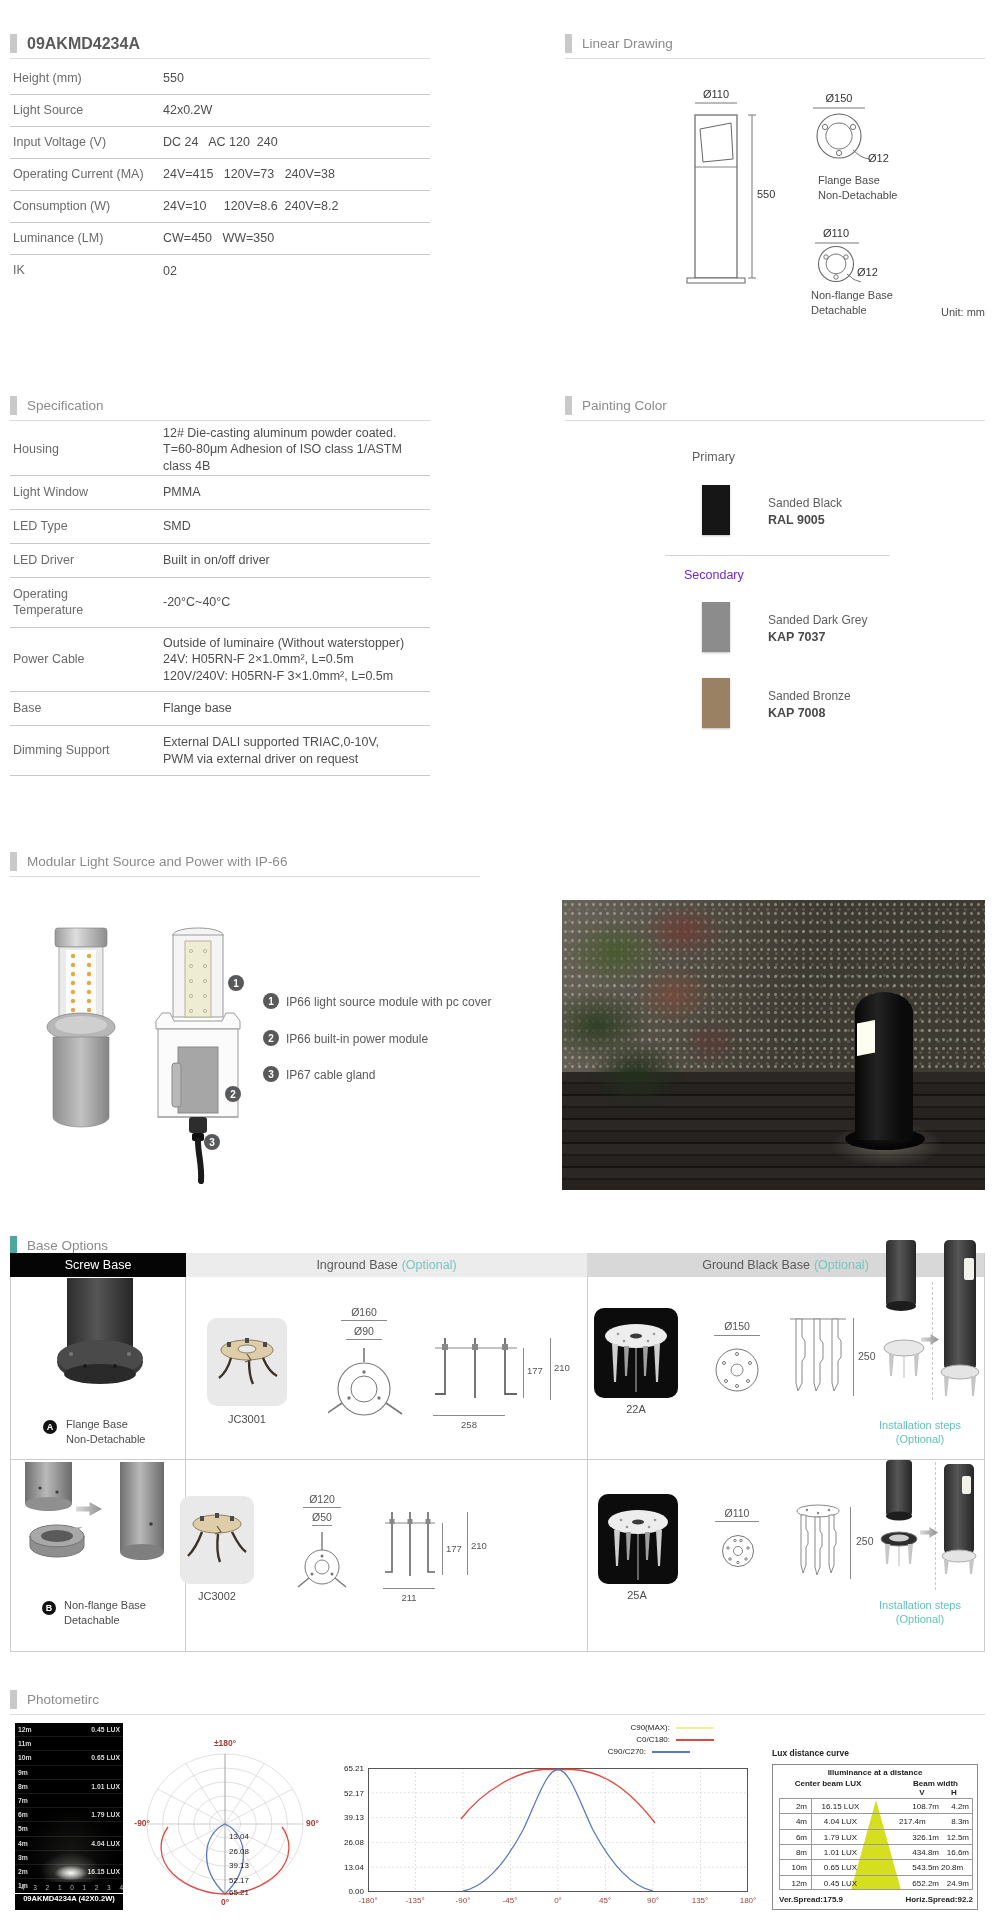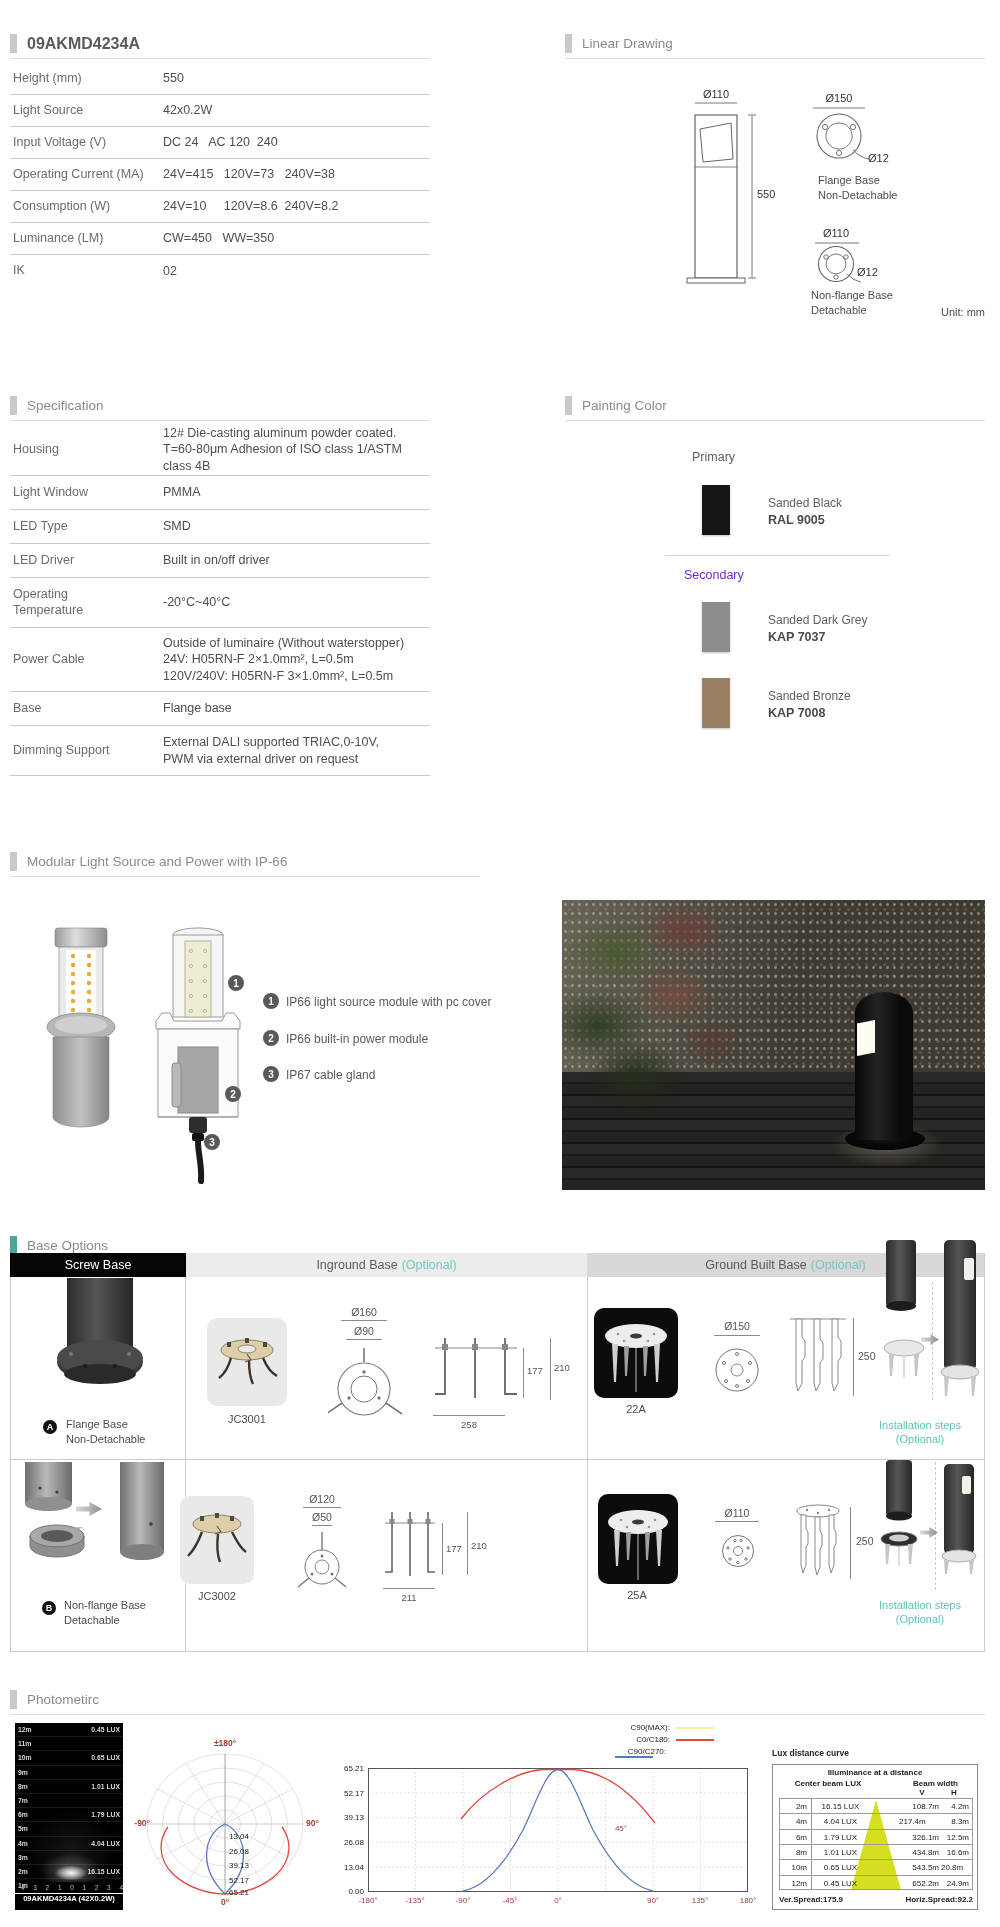--- a/index.html
+++ b/index.html
@@ -327,21 +327,21 @@
   </div>
   <div class="abs" style="left:10px;top:1253px;width:975px;height:399px;border:1px solid #ccc;box-sizing:border-box;"></div>
   <div class="bo-cell-head" style="left:10px;top:1253px;width:176px;background:#050505;color:#fff;">
     <span>Screw Base</span>
   </div>
   <div class="bo-cell-head" style="left:186px;top:1253px;width:401px;background:#ececec;color:#5a5a5a;">
     <span>Inground Base</span>
     <span class="opt">(Optional)</span>
   </div>
   <div class="bo-cell-head" style="left:587px;top:1253px;width:397px;background:#d8d8d8;color:#5a5a5a;">
-    <span>Ground Built Base</span>
+    <span>Ground Black Base</span>
     <span class="opt">(Optional)</span>
   </div>
   <div class="abs" style="left:185px;top:1277px;width:1px;height:375px;background:#ccc;"></div>
   <div class="abs" style="left:587px;top:1277px;width:1px;height:375px;background:#ccc;"></div>
   <div class="abs" style="left:10px;top:1459px;width:975px;height:1px;background:#ccc;"></div>
 
   <svg class="abs" style="left:55px;top:1278px;" width="90" height="122" viewBox="0 0 90 122">
     <defs>
       <linearGradient id="darkcyl" x1="0" y1="0" x2="1" y2="0">
         <stop offset="0" stop-color="#2c2c2c"></stop>
@@ -695,21 +695,21 @@
   <div class="ptick" style="left:229px;top:1888px;">65.21</div>
 
   <div class="leg-row" style="left:600px;top:1723px;">
     <span class="leg-txt">C90(MAX):</span>
     <span class="leg-line ll-y"></span>
   </div>
   <div class="leg-row" style="left:600px;top:1735px;">
     <span class="leg-txt">C0/C180:</span>
     <span class="leg-line ll-r"></span>
   </div>
-  <div class="leg-row" style="left:596px;top:1747px;flex-direction:column;">
+  <div class="leg-row" style="left:576px;top:1747px;">
     <span class="leg-txt">C90/C270:</span>
     <span class="leg-line ll-b"></span>
   </div>
   <svg class="abs" style="left:368px;top:1768px;" width="380" height="124" viewBox="0 0 380 124">
     <g stroke="#c9c9c9" stroke-width="0.7" stroke-dasharray="1.5,2.5">
       <line x1="47.5" y1="0" x2="47.5" y2="124"></line>
         <line x1="95" y1="0" x2="95" y2="124"></line>
       <line x1="142.5" y1="0" x2="142.5" y2="124"></line>
         <line x1="190" y1="0" x2="190" y2="124"></line>
       <line x1="237.5" y1="0" x2="237.5" y2="124"></line>
@@ -728,21 +728,21 @@
   <div class="cyt" style="left:330px;top:1789px;">52.17</div>
   <div class="cyt" style="left:330px;top:1813px;">39.13</div>
   <div class="cyt" style="left:330px;top:1838px;">26.08</div>
   <div class="cyt" style="left:330px;top:1863px;">13.04</div>
   <div class="cyt" style="left:330px;top:1887px;">0.00</div>
   <div class="cxt" style="left:346px;top:1896px;">-180°</div>
   <div class="cxt" style="left:393px;top:1896px;">-135°</div>
   <div class="cxt" style="left:441px;top:1896px;">-90°</div>
   <div class="cxt" style="left:488px;top:1896px;">-45°</div>
   <div class="cxt" style="left:536px;top:1896px;">0°</div>
-  <div class="cxt" style="left:583px;top:1824px;text-align:right;">45°</div>
+  <div class="cxt" style="left:583px;top:1896px;">45°</div>
   <div class="cxt" style="left:631px;top:1896px;">90°</div>
   <div class="cxt" style="left:678px;top:1896px;">135°</div>
   <div class="cxt" style="left:726px;top:1896px;">180°</div>
 
   <div class="lux8b" style="left:772px;top:1748px;font-size:8.5px;">Lux distance curve</div>
   <div class="abs" style="left:772px;top:1764px;width:206px;height:146px;border:1px solid #8a8a8a;box-sizing:border-box;background:#fff;">
     <div class="lux8b" style="left:0;top:3px;width:100%;text-align:center;">Illuminance at a distance</div>
     <div class="lux8b" style="left:15px;top:14px;width:80px;text-align:center;">Center beam LUX</div>
     <div class="lux8b" style="left:135px;top:14px;width:55px;text-align:center;">Beam width</div>
     <div class="lux8b" style="left:143px;top:23px;width:12px;text-align:center;">V</div>

